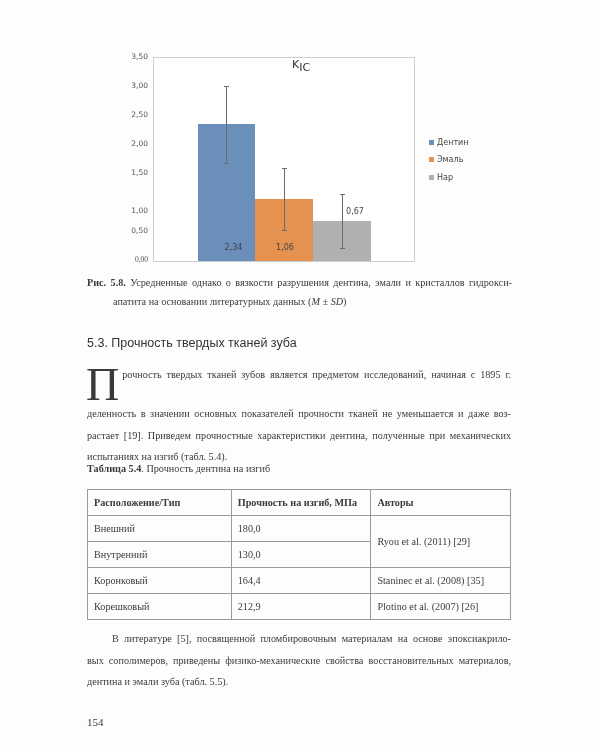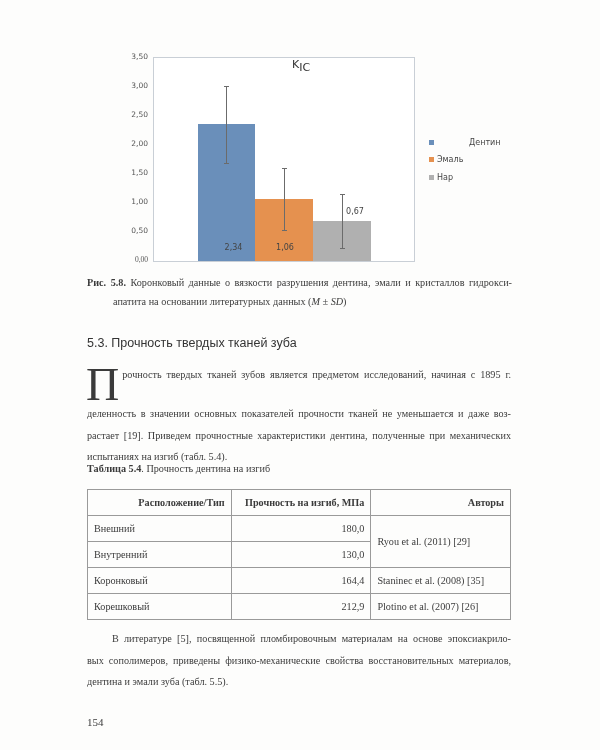--- a/index.html
+++ b/index.html
@@ -30,37 +30,37 @@
   .dropcap { float:left; font-size:46px; line-height:36px; margin:3px 3px 0 -1px; color:#3a3a3a; font-family:"Liberation Serif", serif; }
   .line { display:block; text-align:justify; text-align-last:justify; white-space:nowrap; }
   .line.last { text-align-last:left; }
   .indent { padding-left:25px; }
 
   .table-caption { position:absolute; left:87px; top:463px; font-size:10.2px; color:#3b3b3b; }
   .table-caption b { font-weight:bold; }
 
   table.data { position:absolute; left:87px; top:489px; width:424px; border-collapse:collapse; font-size:10.2px; color:#3b3b3b; }
   table.data th, table.data td { border:1px solid #9a9a9a; height:25px; padding:0 6px; }
-  table.data th { font-weight:bold; text-align:right; }
-  table.data td.c { text-align:right; }
+  table.data th { font-weight:bold; text-align:left; }
+  table.data td.c { text-align:left; }
   table.data td.l { text-align:left; }
 
   .page-num { position:absolute; left:87px; top:716px; font-size:11px; color:#3b3b3b; }
 </style>
 </head>
 <body>
 
 <div id="chart">
 
   <div class="ytick" style="left:110px; top:52px;">3,50</div>
   <div class="ytick" style="left:110px; top:81px;">3,00</div>
   <div class="ytick" style="left:110px; top:110px;">2,50</div>
   <div class="ytick" style="left:110px; top:139px;">2,00</div>
   <div class="ytick" style="left:110px; top:168px;">1,50</div>
-  <div class="ytick" style="left:110px; top:197px;">1,00</div>
+  <div class="ytick" style="left:110px; top:206px;">1,00</div>
   <div class="ytick" style="left:110px; top:226px;">0,50</div>
   <div class="ytick" style="left:110px; top:255px;font-family:Liberation Serif, serif;">0,00</div>
 
   <div class="plot-frame" style="left:153px; top:57px; width:260px; height:203px;"></div>
 
   <div class="chart-title" style="left:292px; top:58px;"><span>K</span><sub>IC</sub></div>
 
   <div class="bar" style="left:198px; top:124px; width:57px; height:137px; background:#6a8fba;"></div>
   <div class="bar" style="left:255px; top:199px; width:58px; height:62px; background:#e5914f;"></div>
   <div class="bar" style="left:313px; top:221px; width:58px; height:40px; background:#b0b0b0;"></div>
@@ -74,36 +74,36 @@
   <div class="err-cap" style="left:282px; top:230px;"></div>
 
   <div class="err-line" style="left:342px; top:194px; height:55px;"></div>
   <div class="err-cap" style="left:340px; top:194px;"></div>
   <div class="err-cap" style="left:340px; top:248px;"></div>
 
   <div class="bar-label" style="left:198px; top:243px; width:71px;">2,34</div>
   <div class="bar-label" style="left:255px; top:243px; width:60px;">1,06</div>
   <div class="bar-label" style="left:340px; top:207px; width:30px;">0,67</div>
 
-  <div class="legend-item" style="top:137px;gap:32px;">
+  <div class="legend-item" style="top:137px;">
     <span class="legend-swatch" style="background:#6a8fba;"></span>
     <span>Дентин</span>
   </div>
   <div class="legend-item" style="top:154px;">
     <span class="legend-swatch" style="background:#e5914f;"></span>
     <span>Эмаль</span>
   </div>
   <div class="legend-item" style="top:172px;">
     <span class="legend-swatch" style="background:#b0b0b0;"></span>
     <span>Hap</span>
   </div>
 </div>
 
 <div class="caption" style="top:273px;">
-  <div class="line"><span class="lbl">Рис. 5.8.</span><span> Коронковый данные о вязкости разрушения дентина, эмали и кристаллов гидрокси-</span></div>
+  <div class="line"><span class="lbl">Рис. 5.8.</span><span> Усредненные однако о вязкости разрушения дентина, эмали и кристаллов гидрокси-</span></div>
   <div class="line2"><span>апатита на основании литературных данных (</span><i>M ± SD</i><span>)</span></div>
 </div>
 
 <div class="section-heading">5.3. Прочность твердых тканей зуба</div>
 
 <div class="para" style="top:364px;">
   <span class="dropcap">П</span>
   <span class="line">рочность твердых тканей зубов является предметом исследований, начиная с 1895 г.</span>
   <span class="line" style="clear:left;">деленность в значении основных показателей прочности тканей не уменьшается и даже воз-</span>
   <span class="line">растает [19]. Приведем прочностные характеристики дентина, полученные при механических</span>

